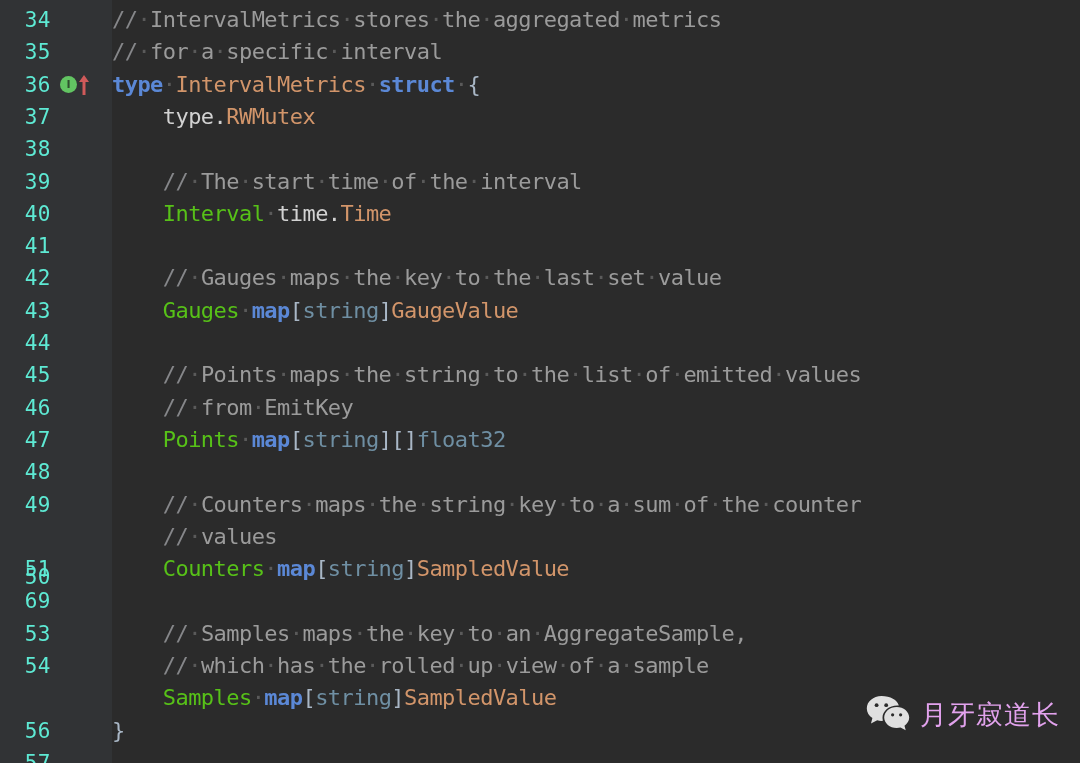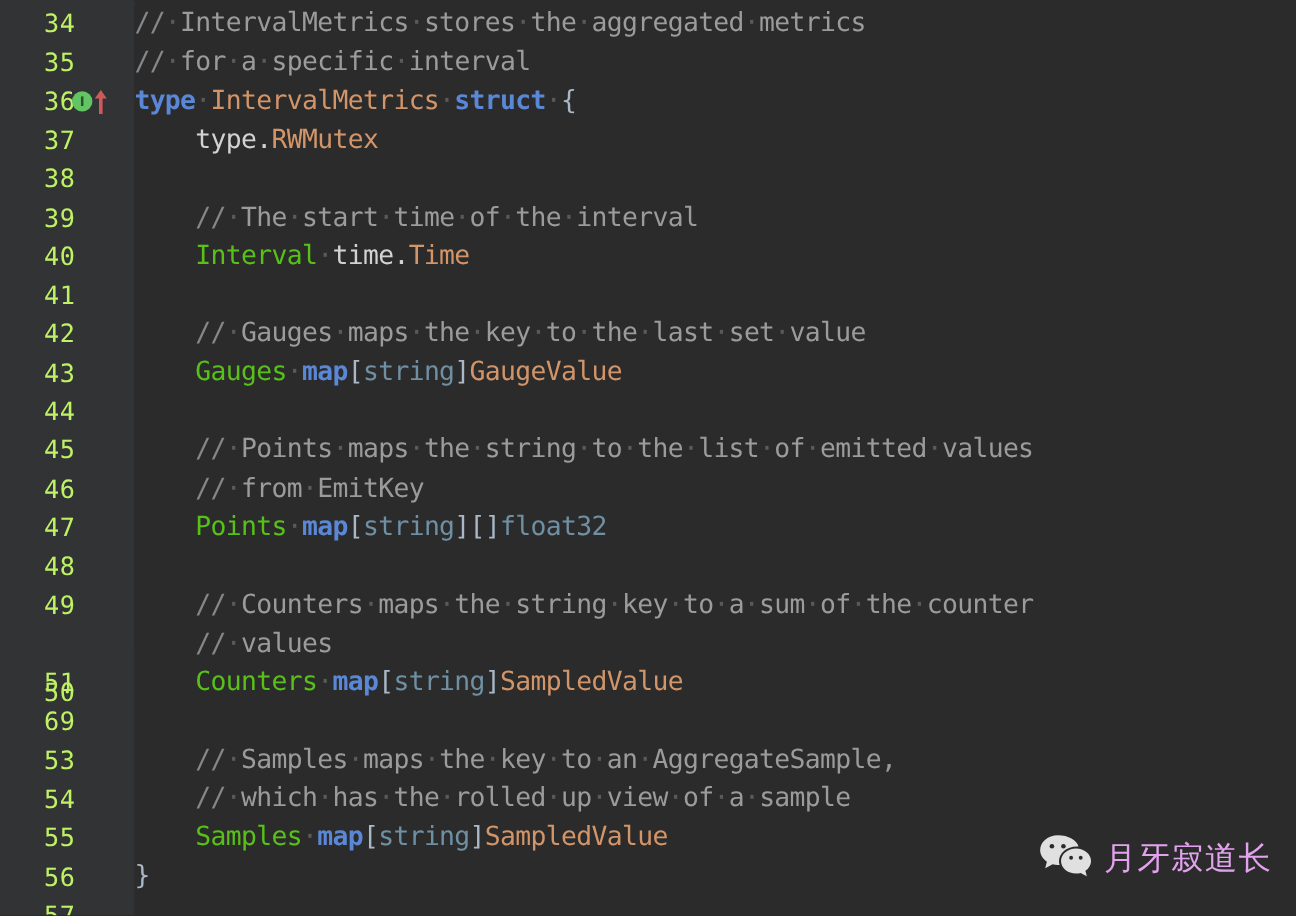--- a/index.html
+++ b/index.html
@@ -35,24 +35,24 @@
   .gutter-row {
     position: absolute;
     left: 0;
     width: 112px;
     height: 32.3px;
     line-height: 32.3px;
   }
 
   .line-no {
     position: absolute;
-    left: 16px;
+    left: 4px;
     width: 47px;
     text-align: right;
-    color: #bef264;
+    color: #5eead4;
     font-size: 21px;
     font-family: "DejaVu Sans Mono", "Liberation Mono", monospace;
     letter-spacing: 0.5px;
   }
 
   
   .gutter-icons {
     position: absolute;
     left: 60px;
     top: 0;
@@ -211,23 +211,20 @@
         <span class="line-no">51</span>
       </div>
       <div class="gutter-row" style="top: 585.4px;">
         <span class="line-no">69</span>
       </div>
       <div class="gutter-row" style="top: 617.7px;">
         <span class="line-no">53</span>
       </div>
       <div class="gutter-row" style="top: 650px;">
         <span class="line-no">54</span>
-      </div>
-      <div class="gutter-row" style="top: 682.3px;">
-        <span class="line-no">55</span>
       </div>
       <div class="gutter-row" style="top: 714.6px;">
         <span class="line-no">56</span>
       </div>
       <div class="gutter-row" style="top: 746.9px;">
         <span class="line-no">57</span>
       </div>
     </div>
   <div id="top-rule"></div>
 

